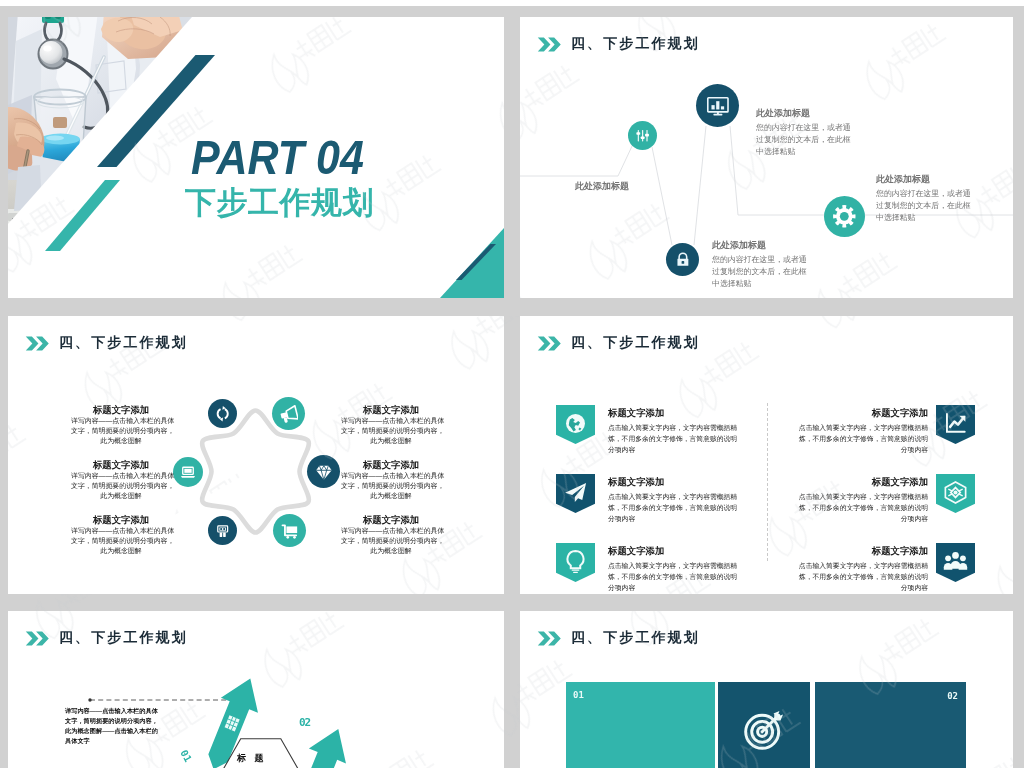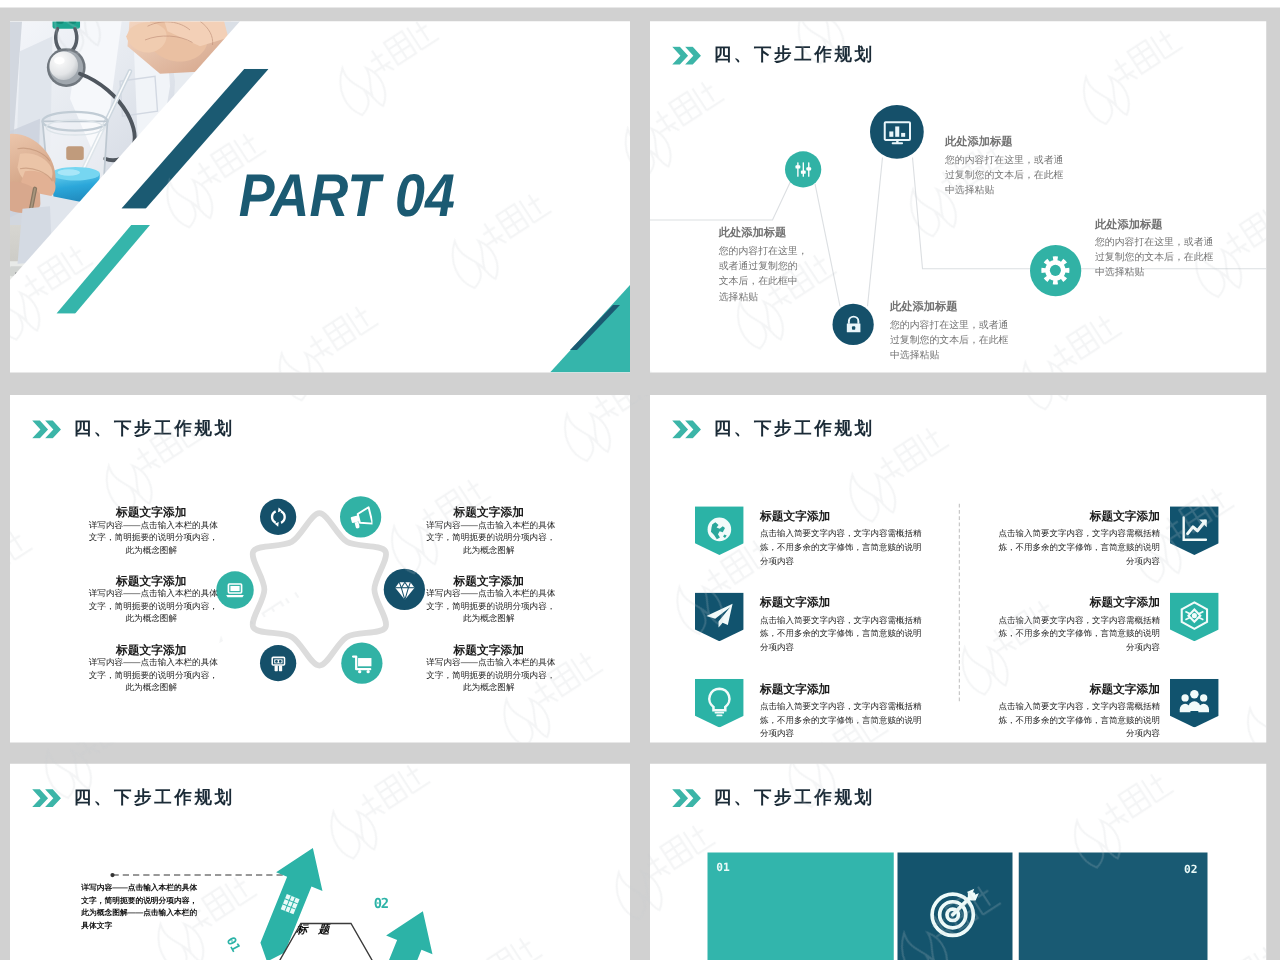--- a/index.html
+++ b/index.html
@@ -57,21 +57,21 @@
   .s4txt.right{text-align:right;}
   .s4-t{font-size:9.4px;font-weight:700;line-height:1.3;}
   .s4-b{font-size:6.8px;line-height:1.62;margin-top:3px;}
 
   .s5svg{position:absolute;left:0;top:0;width:496px;height:157px;z-index:1;}
   .s5txt{position:absolute;left:57px;top:95px;width:94px;font-size:6.2px;line-height:1.6;color:#111;font-weight:700;}
   .s5num{position:absolute;font-size:13px;font-weight:700;color:#2cb3a7;font-family:"DejaVu Sans Mono",monospace;z-index:5;letter-spacing:-1px;}
   .s5num.n1{left:180px;top:137px;transform:rotate(62deg);transform-origin:left top;font-size:10px;z-index:5;letter-spacing:0px;}
   .s5num.n2{left:291px;top:105px;font-size:11px;transform:rotate(0deg);}
   .s5label{position:absolute;font-size:9px;font-weight:700;color:#111;}
-  .s5label.l1{left:229px;top:126px;letter-spacing:3px;font-style:italic;}
+  .s5label.l1{left:229px;top:141px;letter-spacing:3px;}
 
   .panel{position:absolute;top:71px;height:96px;}
   .panel.p1{left:46px;width:149px;background:#32b5ac;}
   .panel.p2{left:198px;width:92px;background:#14546d;display:flex;align-items:center;justify-content:center;}
   .panel.p3{left:295px;width:151px;background:#195a73;}
   .targeticon{width:44px;height:44px;display:block;}
   .pnum{position:absolute;font-size:9px;font-weight:700;color:#eafaf8;font-family:"DejaVu Sans Mono",monospace;}
   .pnum.pn1{left:7px;top:8px;}
   .pnum.pn2{right:8px;top:9px;}
 
@@ -207,20 +207,21 @@
   <path d="M24,138 L64,146 L68,184 L26,190 Z" fill="#e0e5ed"></path>
   <path d="M10,150 L32,148 L34,192 L6,194 Z" fill="#d4dae4"></path>
 </svg>
 
 </div>
     <div class="bar-dark" style="left:89px;top:38px;width:118px;height:112px;clip-path:polygon(100% 0,83.5% 0,0 100%,16.5% 100%);"></div>
     <div class="bar-teal" style="left:37px;top:163px;width:75px;height:71px;clip-path:polygon(100% 0,80% 0,0 100%,20% 100%);"></div>
     <div class="tri-teal" style="left:432px;top:211px;width:64px;height:70px;clip-path:polygon(100% 0,100% 100%,0 100%);"></div>
     <div class="bar-dark" style="left:448px;top:227px;width:40px;height:36px;clip-path:polygon(100% 0,86% 0,0 100%,14% 100%);"></div>
     <div class="part-title" style="left:183px;top:113px;font-size:43px;">PART  04</div>
+    <div class="part-sub" style="left:177px;top:165px;font-size:31px;">下步工作规划</div>
   </div>
 
   <div class="slide s2">
     <div class="hdr">
       <svg class="chev" viewBox="0 0 26 16">
         <path d="M0.5,0.5 L7,0.5 L14,8 L7,15.5 L0.5,15.5 L7.5,8 Z" fill="#3cb5a8"></path>
         <path d="M11.5,0.5 L18,0.5 L25,8 L18,15.5 L11.5,15.5 L18.5,8 Z" fill="#3cb5a8"></path>
       </svg>
       <span class="hdr-t">四、下步工作规划</span>
     </div>
@@ -267,24 +268,20 @@
 
     <div class="circ teal" style="left:304px;top:179px;width:41px;height:41px;">
       <svg viewBox="0 0 24 24">
         <path fill="#ffffff" d="M10.38,4.17 L9.94,1.19 A11.0,11.0 0 0 1 14.06,1.19 L13.62,4.17 A8.0,8.0 0 0 1 16.39,5.31 L18.18,2.90 A11.0,11.0 0 0 1 21.10,5.82 L18.69,7.61 A8.0,8.0 0 0 1 19.83,10.38 L22.81,9.94 A11.0,11.0 0 0 1 22.81,14.06 L19.83,13.62 A8.0,8.0 0 0 1 18.69,16.39 L21.10,18.18 A11.0,11.0 0 0 1 18.18,21.10 L16.39,18.69 A8.0,8.0 0 0 1 13.62,19.83 L14.06,22.81 A11.0,11.0 0 0 1 9.94,22.81 L10.38,19.83 A8.0,8.0 0 0 1 7.61,18.69 L5.82,21.10 A11.0,11.0 0 0 1 2.90,18.18 L5.31,16.39 A8.0,8.0 0 0 1 4.17,13.62 L1.19,14.06 A11.0,11.0 0 0 1 1.19,9.94 L4.17,10.38 A8.0,8.0 0 0 1 5.31,7.61 L2.90,5.82 A11.0,11.0 0 0 1 5.82,2.90 L7.61,5.31 A8.0,8.0 0 0 1 10.38,4.17 Z"></path>
         <circle cx="12" cy="12" r="4.3" fill="#31b2a5"></circle>
       </svg>
     </div>
 
     <div class="txtblk" style="left:55px;top:163px;width:71px;">
       <div class="tb-t">此处添加标题</div>
-      <div class="tb-b">您的内容打在这里，
-或者通过复制您的
-文本后，在此框中
-选择粘贴</div>
     </div>
     <div class="txtblk" style="left:236px;top:90px;width:98px;">
       <div class="tb-t">此处添加标题</div>
       <div class="tb-b">您的内容打在这里，或者通
 过复制您的文本后，在此框
 中选择粘贴</div>
     </div>
     <div class="txtblk" style="left:192px;top:222px;width:98px;">
       <div class="tb-t">此处添加标题</div>
       <div class="tb-b">您的内容打在这里，或者通

